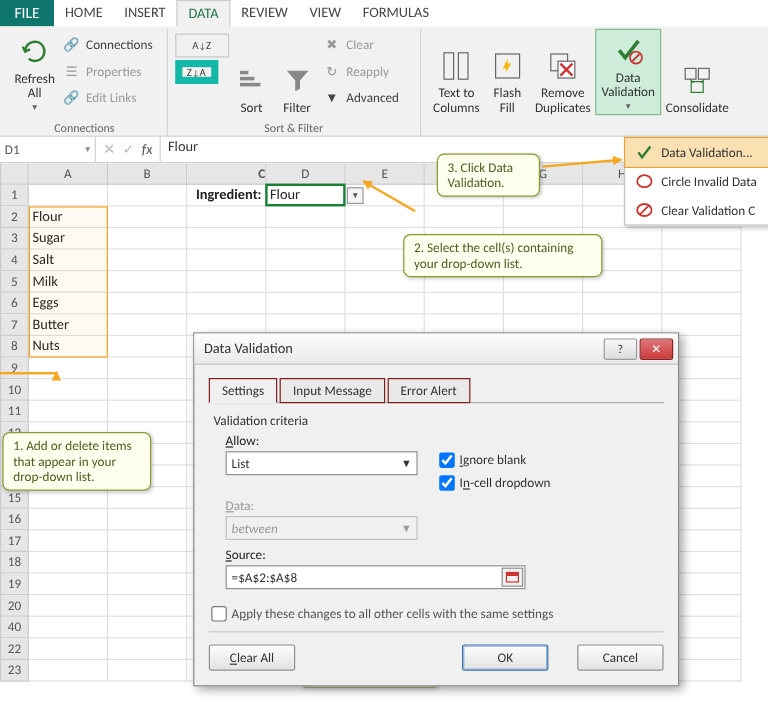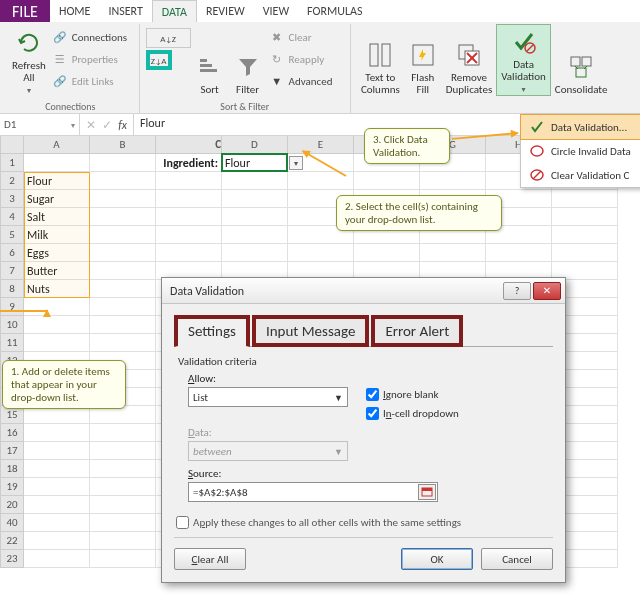--- a/index.html
+++ b/index.html
@@ -1,20 +1,20 @@
 <!DOCTYPE html>
 <html><head>
 <meta charset="utf-8">
 <style>
   * { box-sizing: border-box; margin: 0; padding: 0; font-family: "Segoe UI", Calibri, Arial, sans-serif; }
   body { width: 640px; height: 596px; background: #fff; overflow: hidden; position: relative; font-size: 12px; color: #333; }
   
   
   .tabs { display: flex; height: 22px; background: #fff; align-items: flex-end; }
-  .tab-file { background: #701a75; color: #fff; padding: 3px 12px; font-size: 16px; height: 22px; display:flex; align-items:center;}
+  .tab-file { background: #0f766e; color: #fff; padding: 3px 12px; font-size: 13px; height: 22px; display:flex; align-items:center;}
   .tab { padding: 3px 9px; font-size: 12px; color: #444; cursor: pointer; height: 22px; display:flex; align-items:center;}
   .tab.active { color: #217346; border: 1px solid #ccc; border-bottom: none; background: #f1f1f1; }
   
   
   .ribbon { height: 92px; background: #f1f1f1; border-bottom: 1px solid #d4d4d4; display: flex; padding: 2px 0 0 2px; position: relative; }
   .rgroup { border-right: 1px solid #d4d4d4; padding: 0 6px 14px 6px; position: relative; display:flex; flex-direction:column; }
   .rgroup-label { position: absolute; bottom: 0; left: 0; right: 0; text-align: center; font-size: 10px; color: #666; }
   .bigbtn { display: flex; flex-direction: column; align-items: center; justify-content: flex-end; padding: 2px 4px 0 4px; font-size: 11px; color: #333; text-align: center; line-height: 12px; cursor: pointer; height: 72px; }
   .bigbtn.active { background: #cdedda; border: 1px solid #8ab78f; }
   .bigico { width: 30px; height: 30px; margin-bottom: 2px; display:flex; align-items:center; justify-content:center; }
@@ -58,34 +58,34 @@
   .arrow.rev::after { right:auto; left:-1px; border-left:none; border-right:8px solid #f5a623; }
 
   
   .dialog { position:absolute; left:161px; top:277px; width:405px; background:#f0f0f0; border:1px solid #888; box-shadow:3px 3px 8px rgba(0,0,0,0.4); z-index:30; font-size:11px; }
   .titlebar { background:linear-gradient(#fdfdfd,#e9e9e9); height:26px; display:flex; align-items:center; padding:0 4px 0 8px; border-bottom:1px solid #c4c4c4; }
   .titlebar .ttl { flex:1; color:#333; font-size:12px;}
   .winbtn { width:28px; height:18px; margin-left:2px; border:1px solid #999; background:linear-gradient(#f6f6f6,#ddd); display:flex; align-items:center; justify-content:center; font-size:10px; border-radius:2px;}
   .winbtn.close { background:linear-gradient(#e27878,#c83a3a); color:#fff; border-color:#8a2020;}
   .dlg-body { padding:10px 12px 12px 12px; }
   .dlg-tabs { display:flex; border-bottom:1px solid #aaa; }
-  .dlg-tab { padding:3px 10px; border:4px solid #7f1d1d; background:#e9e9e9; margin-right:2px; position:relative; top:1px; font-size:15px;}
+  .dlg-tab { padding:3px 10px; border:1px solid #7f1d1d; background:#e9e9e9; margin-right:2px; position:relative; top:1px; font-size:11px;}
   .dlg-tab.active { background:#f0f0f0; border-bottom:1px solid #f0f0f0; }
   .section-ttl { margin:8px 0 4px 4px; color:#333; }
   .field-row { display:flex; gap:18px; margin:4px 0 0 14px; align-items:flex-start; }
   .field-col { display:flex; flex-direction:column; gap:2px; }
   .lbl { font-size:11px; color:#222; }
   .lbl.disabled { color:#999; }
   .combo { width:160px; height:20px; border:1px solid #8f8f8f; background:#fff; display:flex; align-items:center; padding:0 4px; justify-content:space-between; font-size:11px;}
   .combo.disabled { background:#f0f0f0; color:#999; border-color:#c0c0c0;font-style:italic;}
   .chk { font-size:11px; display:flex; align-items:center; gap:4px; margin:2px 0; }
   .srcinput { width:250px; height:20px; border:1px solid #8f8f8f; background:#fff; padding:0 4px; display:flex; align-items:center; font-size:11px; position:relative;}
   .srcbtn { position:absolute; right:1px; top:1px; width:18px; height:16px; border:1px solid #8f8f8f; background:#efefef; display:flex; align-items:center; justify-content:center;}
   .apply-row { margin:14px 0 8px 2px; display:flex; align-items:center; gap:4px; font-size:11px; color:#555;}
-  .dlg-btns { display:flex; align-items:center; border-top:1px solid #c9c9c9; padding-top:10px; gap:8px; }
+  .dlg-btns { display:flex; align-items:center; border-top:1px solid #c9c9c9; padding-top:10px; gap:24px; }
   .btn { height:22px; min-width:72px; border:1px solid #8f8f8f; background:linear-gradient(#fdfdfd,#e2e2e2); display:flex; align-items:center; justify-content:center; font-size:11px; cursor:pointer; border-radius:2px;}
   .btn.primary { border:1px solid #3a6ea5; box-shadow:0 0 0 1px #8db4dc inset; }
   .spacer { flex:1; }
 
   .u { text-decoration: underline; text-decoration-color: inherit; }
 </style>
 </head>
 <body>
 
 <div class="tabs">
@@ -130,21 +130,21 @@
     </div>
     <div class="rgroup-label">Connections</div>
   </div>
 
   <div class="rgroup" style="width:212px">
     <div class="row-btns" style="align-items:flex-start">
       <div style="display:flex;flex-direction:column;gap:2px;margin-top:4px">
         <div class="small-item" style="border:1px solid #c9c9c9;width:45px;justify-content:center;height:20px">
             <span style="font-size:9px">A<span style="font-size:7px">↓</span>Z</span>
           </div>
-        <div class="small-item" style="border:4px solid #14b8a6;width:26px;justify-content:center;height:20px">
+        <div class="small-item" style="border:6px solid #14b8a6;width:36px;justify-content:center;height:20px">
             <span style="font-size:9px">Z<span style="font-size:7px">↓</span>A</span>
           </div>
       </div>
       <div class="bigbtn">
         <span class="bigico">
             <svg width="26" height="26">
               <rect x="3" y="5" width="7" height="3" fill="#888"></rect>
               <rect x="3" y="10" width="12" height="3" fill="#888"></rect>
               <rect x="3" y="15" width="17" height="3" fill="#888"></rect>
             </svg>

